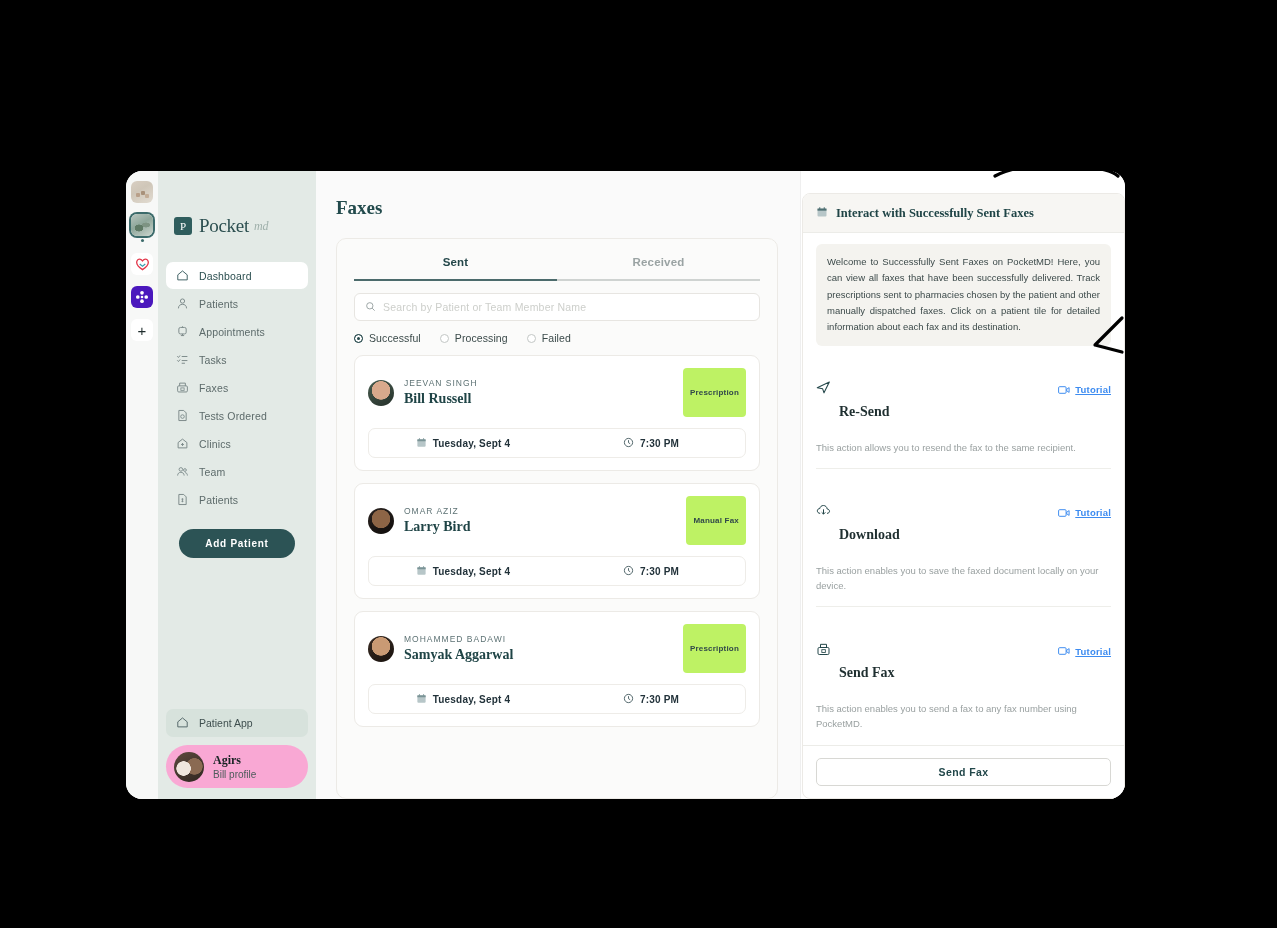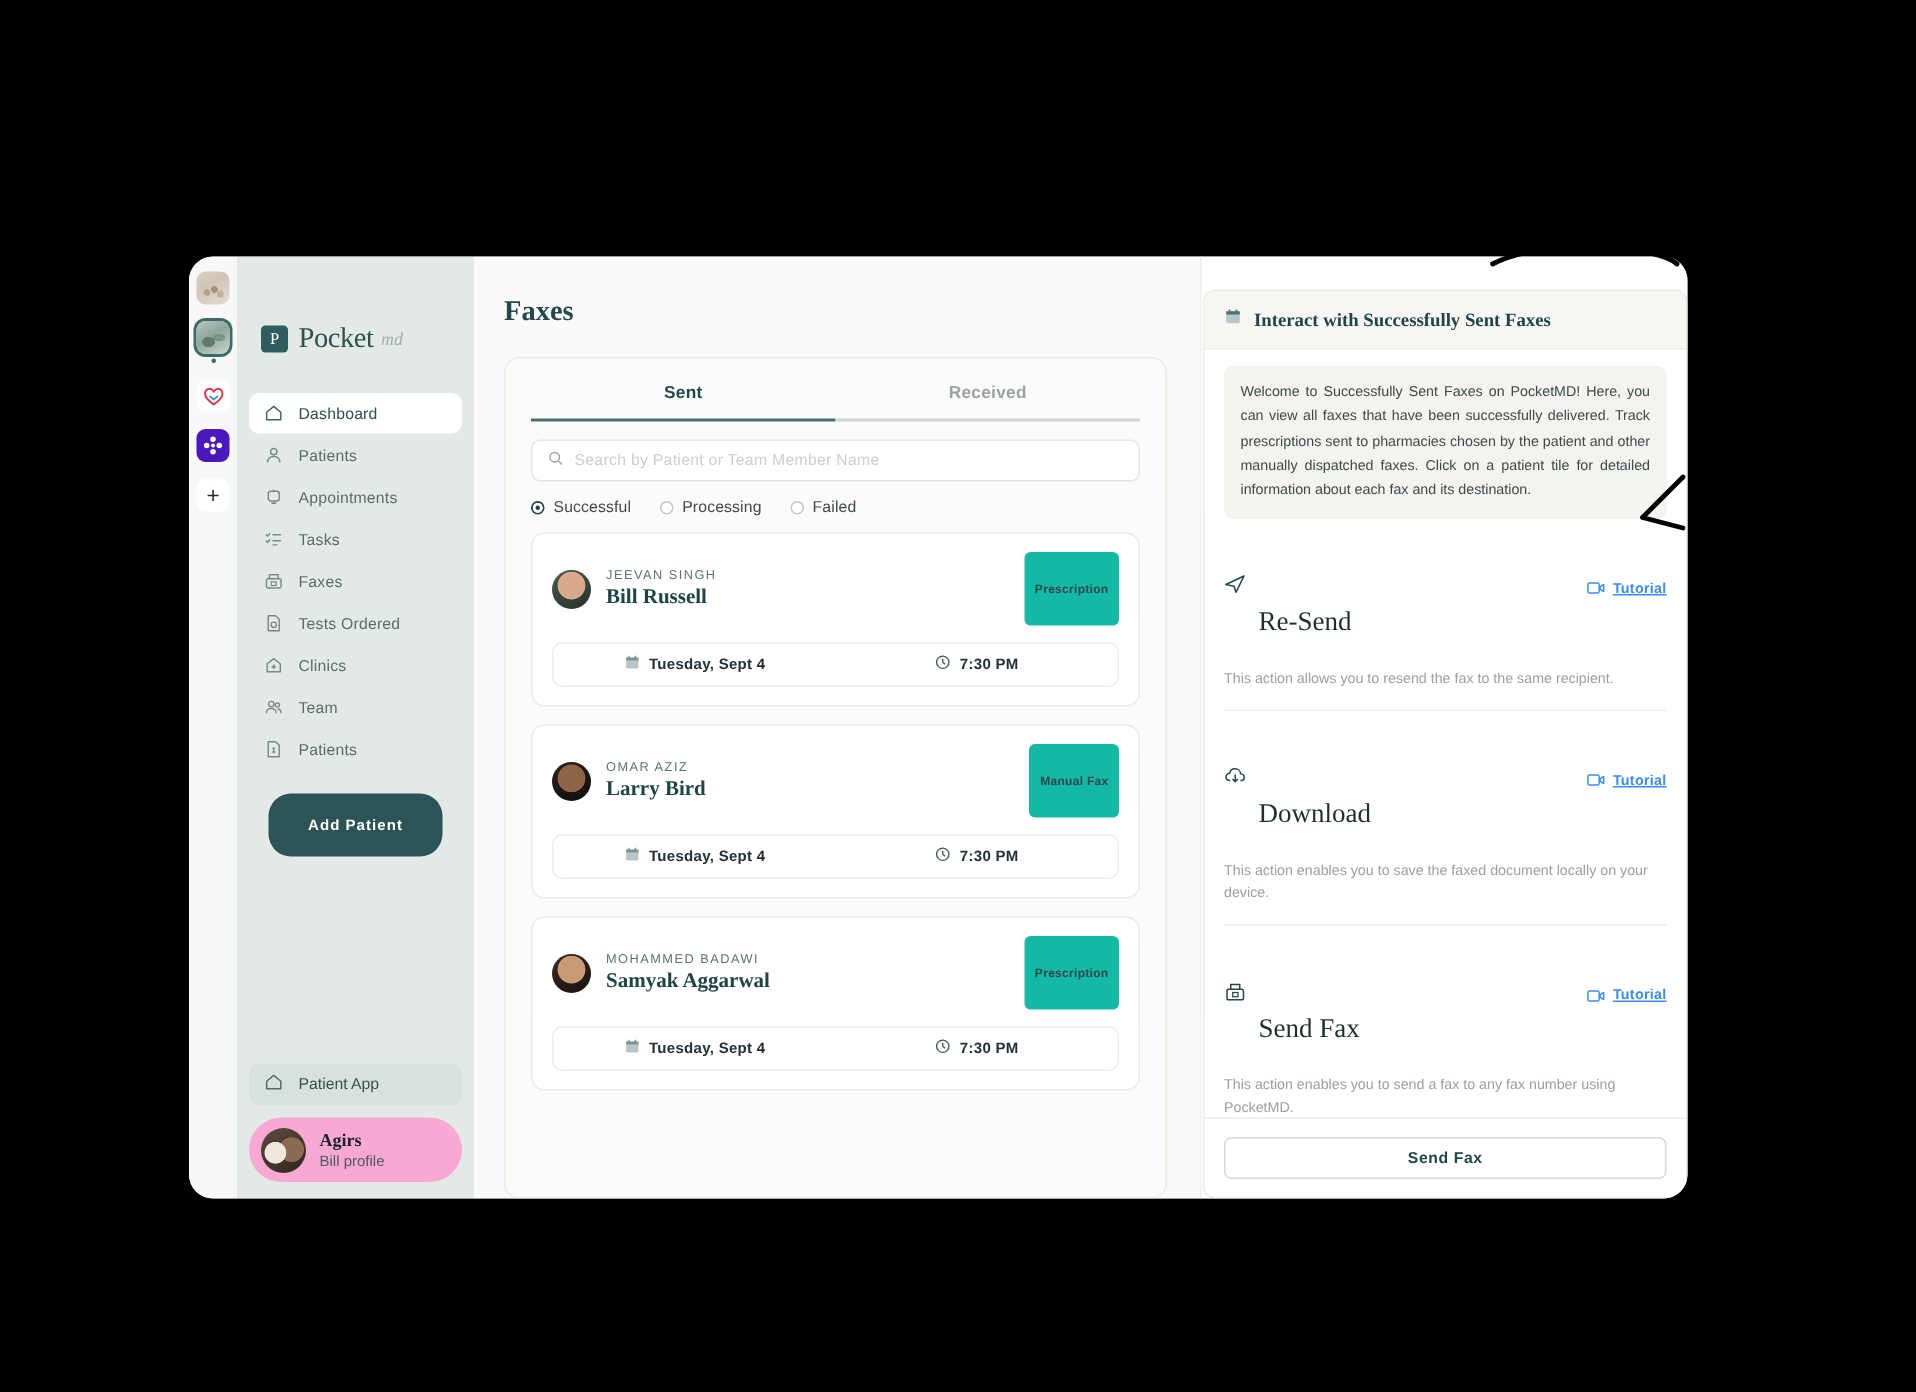--- a/index.html
+++ b/index.html
@@ -93,21 +93,21 @@
   .nav-item {
     display:flex; align-items:center; gap:10px;
     height: 27px; padding: 0 10px; border-radius:7px;
     color:#5d6b6b; font-size:10.5px; letter-spacing:0.15px;
     cursor:pointer;
   }
   .nav-item.active { background:#ffffff; color:#2c4f50; }
   .nav-item .ico { width:13px; height:13px; display:flex; align-items:center; justify-content:center; flex:0 0 13px; }
 
   #add-patient {
-    margin: 16px auto 0; width: 116px; height: 42px;
+    margin: 16px auto 0; width: 116px; height: 29px;
     background:#2c5355; color:#ffffff; border:none; border-radius:15px;
     font-size:10px; font-weight:bold; letter-spacing:0.7px; cursor:pointer;
     font-family:"Liberation Sans", sans-serif;
   }
 
   #sidebar-bottom { margin-top:auto; padding-bottom:11px; }
   #patient-app {
     display:flex; align-items:center; gap:10px;
     height:28px; padding:0 10px; border-radius:7px;
     background:#d7e2dc; color:#3f4f4f; font-size:10.5px; cursor:pointer;
@@ -180,21 +180,21 @@
   .av-3 { background: radial-gradient(circle at 50% 40%, #c99a74 0 9px, transparent 9.5px), linear-gradient(150deg,#3b2d24,#17110d); }
   .fax-names { flex:1 1 auto; min-width:0; }
   .sender {
     font-size:8.5px; letter-spacing:1px; color:#5d7274; text-transform:uppercase;
   }
   .patient {
     font-family:"Liberation Serif", serif; font-weight:bold;
     font-size:14px; color:#1f4446; margin-top:3px;
   }
   .badge {
-    background:#14b8a6; color:#31484a; font-size:8px; font-weight:bold;
+    background:#bef264; color:#31484a; font-size:8px; font-weight:bold;
     letter-spacing:0.2px; padding: 20px 7px; border-radius:4px;
     align-self:flex-end; white-space:nowrap;
   }
   .fax-meta {
     margin-top:11px; height:30px; border:1px solid #eeecE8; border-radius:7px;
     display:flex; align-items:center;
   }
   .meta-cell { flex:1 1 0; display:flex; align-items:center; gap:6px; justify-content:center; }
   .meta-cell span { font-size:10px; font-weight:bold; color:#22323a; letter-spacing:0.2px; }
 
@@ -221,22 +221,22 @@
     font-size:12.5px; color:#1f4446;
   }
   #right-body { padding: 11px 13px 0; flex:1 1 auto; overflow:hidden; }
   #welcome {
     background:#f4f3ef; border-radius:6px; padding:10px 11px;
     font-size:9.5px; line-height:1.72; color:#3c4a4a; text-align:justify;
   }
   .action-block { padding-top: 14px; }
   .action-head { display:flex; align-items:center; }
   .action-title {
-    font-family:"Liberation Serif", serif; font-weight:normal;
-    font-size:18px; color:#1f2f30; margin-left:8px; flex:1 1 auto;margin-top:44px;
+    font-family:"Liberation Serif", serif; font-weight:bold;
+    font-size:14px; color:#1f2f30; margin-left:8px; flex:1 1 auto;margin-top:44px;
   }
   .tutorial { display:flex; align-items:center; gap:5px; cursor:pointer; }
   .tutorial span {
     font-size:9.5px; font-weight:bold; color:#3c8bf0;
     text-decoration:underline; letter-spacing:0.2px;
   }
   .action-desc {
     font-size:9.5px; line-height:1.6; color:#9aa1a1; margin-top:20px;
   }
   .action-rule { height:1px; background:#eeeeea; margin-top:13px; }

